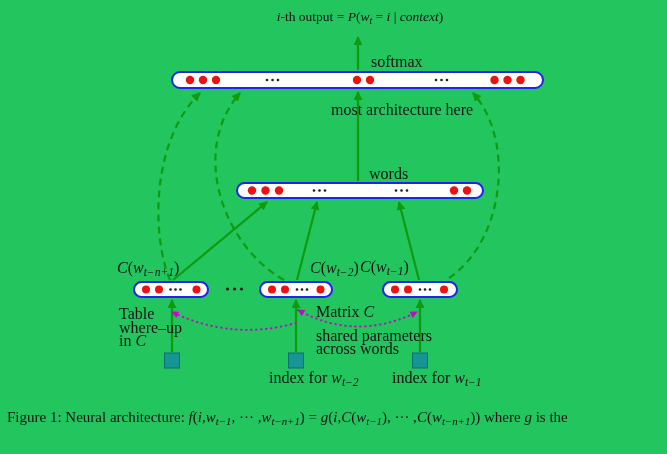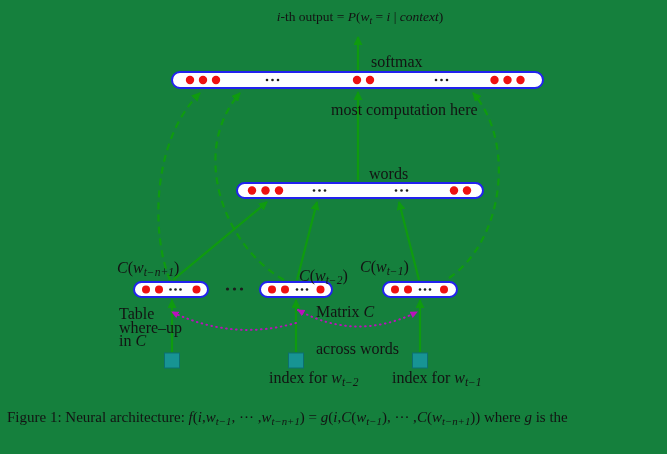--- a/index.html
+++ b/index.html
@@ -1,40 +1,40 @@
 <!DOCTYPE html>
 <html style="--blue: #2222ee; --red: #ee1111; --green: #0f9b0f; --magenta: #bb11bb; --teal: #179494;"><head>
 <meta charset="utf-8">
 <style>
   :root{
     --blue:#2222ee; --red:#ee1111; --green:#0f9b0f;
     --magenta:#bb11bb; --teal:#179494; --ink:#131313;
   }
   html,body{margin:0;padding:0;background:#fff;}
-  #fig{position:relative;width:667px;height:454px;background:#15803d;overflow:hidden;
+  #fig{position:relative;width:667px;height:454px;background:#22c55e;overflow:hidden;
        font-family:"Liberation Serif","DejaVu Serif",serif;color:var(--ink);}
   #draw{position:absolute;left:0;top:0;}
   .layer{fill:#ffffff;stroke:var(--blue);stroke-width:2px;}
   .dot{fill:var(--red);}
   .edot{fill:#1c1c1c;}
   .garr{stroke:var(--green);stroke-width:2.2px;fill:none;}
   .gdash{stroke:var(--green);stroke-width:2.2px;fill:none;stroke-dasharray:7 5;}
   .mlink{stroke:var(--magenta);stroke-width:2px;fill:none;stroke-dasharray:0.6 4.4;stroke-linecap:round;}
   .sq{fill:var(--teal);stroke:#0c7070;stroke-width:1px;}
   .mkg{fill:var(--green);}
   .mkm{fill:var(--magenta);}
   .lbl{position:absolute;font-size:16px;line-height:13.5px;white-space:nowrap;}
   .it{font-style:italic;}
   .sb{font-size:0.72em;vertical-align:-0.28em;letter-spacing:0;}
   #output-label{left:260px;top:10px;width:200px;text-align:center;font-size:13.5px;}
   #softmax-label{left:371px;top:55px;}
   #most-comp-label{left:331px;top:103px;}
   #tanh-label{left:369px;top:167px;}
   #emb1-label{left:117px;top:261px;}
-  #emb2-label{left:299px;top:269px;}
+  #emb2-label{left:299px;top:261px;padding-left:11px;}
   #emb3-label{left:360px;top:260px;}
   #table-lookup{left:119px;top:307px;}
   #matrix-c{left:316px;top:305px;}
   #shared-1{left:316px;top:329px;}
   #shared-2{left:316px;top:342px;}
   #idx1-label{left:145px;top:371px;}
   #idx2-label{left:269px;top:371px;}
   #idx3-label{left:392px;top:371px;}
   .cap{position:absolute;font-size:15px;white-space:nowrap;}
   #caption-1{left:7px;top:409px;}
@@ -145,33 +145,34 @@
 
     <g>
       <rect class="sq" x="164.5" y="353" width="15" height="15"></rect>
       <rect class="sq" x="288.5" y="353" width="15" height="15"></rect>
       <rect class="sq" x="412.5" y="353" width="15" height="15"></rect>
     </g>
   </svg>
 
   <div class="lbl" id="output-label"><span class="it">i</span><span>-th output = </span><span class="it">P</span><span>(</span><span class="it">w</span><span class="it sb">t</span><span> = </span><span class="it">i</span><span> | </span><span class="it">context</span><span>)</span></div>
   <div class="lbl" id="softmax-label">softmax</div>
-  <div class="lbl" id="most-comp-label">most computation here</div>
+  <div class="lbl" id="most-comp-label">most architecture here</div>
   <div class="lbl" id="tanh-label">words</div>
 
   <div class="lbl" id="emb1-label"><span class="it">C</span><span>(</span><span class="it">w</span><span class="it sb">t−n+1</span><span>)</span></div>
   <div class="lbl" id="emb2-label"><span class="it">C</span><span>(</span><span class="it">w</span><span class="it sb">t−2</span><span>)</span></div>
   <div class="lbl" id="emb3-label"><span class="it">C</span><span>(</span><span class="it">w</span><span class="it sb">t−1</span><span>)</span></div>
 
   <div class="lbl" id="table-lookup">
     <div>Table</div>
     <div>where–up</div>
     <div><span>in </span><span class="it">C</span></div>
   </div>
 
   <div class="lbl" id="matrix-c"><span>Matrix </span><span class="it">C</span></div>
+  <div class="lbl" id="shared-1">shared parameters</div>
   <div class="lbl" id="shared-2">across words</div>
 
   <div class="lbl" id="idx2-label"><span>index for </span><span class="it">w</span><span class="it sb">t−2</span></div>
   <div class="lbl" id="idx3-label"><span>index for </span><span class="it">w</span><span class="it sb">t−1</span></div>
 
   <div class="cap" id="caption-1"><span>Figure 1:  Neural architecture: </span><span class="it">f</span><span>(</span><span class="it">i</span><span>,</span><span class="it">w</span><span class="it sb">t−1</span><span>, ··· ,</span><span class="it">w</span><span class="it sb">t−n+1</span><span>) = </span><span class="it">g</span><span>(</span><span class="it">i</span><span>,</span><span class="it">C</span><span>(</span><span class="it">w</span><span class="it sb">t−1</span><span>), ··· ,</span><span class="it">C</span><span>(</span><span class="it">w</span><span class="it sb">t−n+1</span><span>)) where </span><span class="it">g</span><span> is the</span></div>
 </div>
 
 </body></html>

